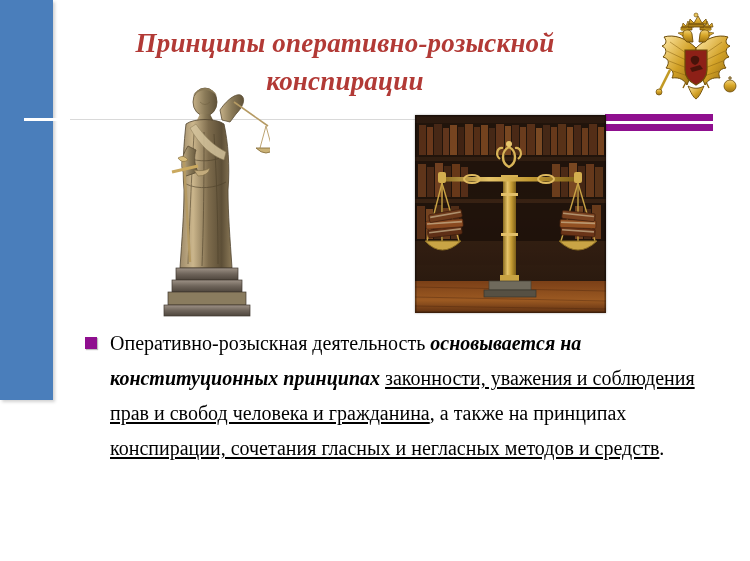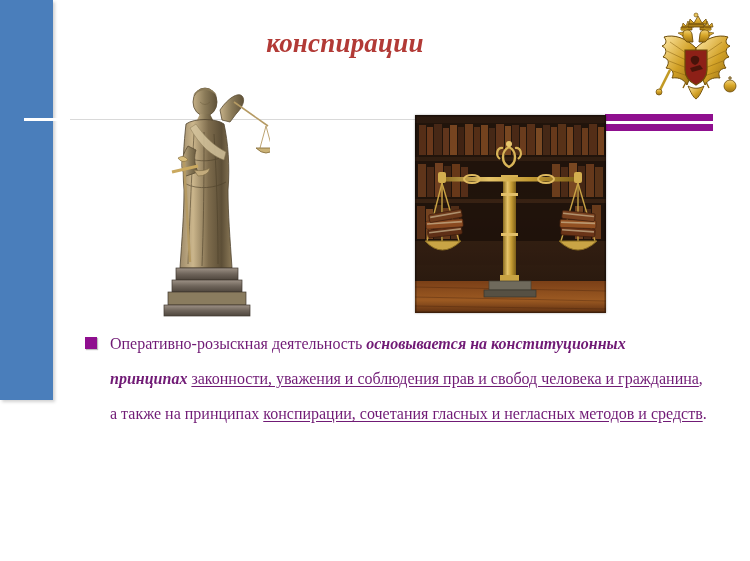--- a/index.html
+++ b/index.html
@@ -132,41 +132,42 @@
     position: absolute;
     left: 3px;
     top: 11px;
     width: 12px;
     height: 12px;
     background: #8f0f8f;
     box-shadow: 1px 1px 1px rgba(0,0,0,0.25);
   }
   .body-text {
     font-family: "Liberation Serif", "DejaVu Serif", serif;
-    font-size: 16px;
+    font-size: 20px;
     line-height: 35px;
-    color: #701a75;
+    color: #000000;
     text-align: left;
   }
   .bi { font-style: italic; font-weight: bold; }
   .ul { text-decoration: underline; text-underline-offset: 2px; }
 </style>
 </head>
 <body>
 
 <div id="slide">
 
   <div class="left-bar"></div>
   <div class="thin-rule"></div>
   <div class="left-bar-rule"></div>
 
   <div class="purple-bar-top"></div>
   <div class="purple-bar-bottom"></div>
 
   <div class="title-wrap">
+    <div class="title-line">Принципы оперативно-розыскной</div>
     <div class="title-line">конспирации</div>
   </div>
 
   <div class="emblem">
     <svg viewBox="0 0 92 96" width="92" height="96" aria-hidden="true">
       <defs>
         <linearGradient id="gold" x1="0" y1="0" x2="0" y2="1">
           <stop offset="0%" stop-color="#f2d37a"></stop>
           <stop offset="45%" stop-color="#d9a82a"></stop>
           <stop offset="100%" stop-color="#9e7312"></stop>

